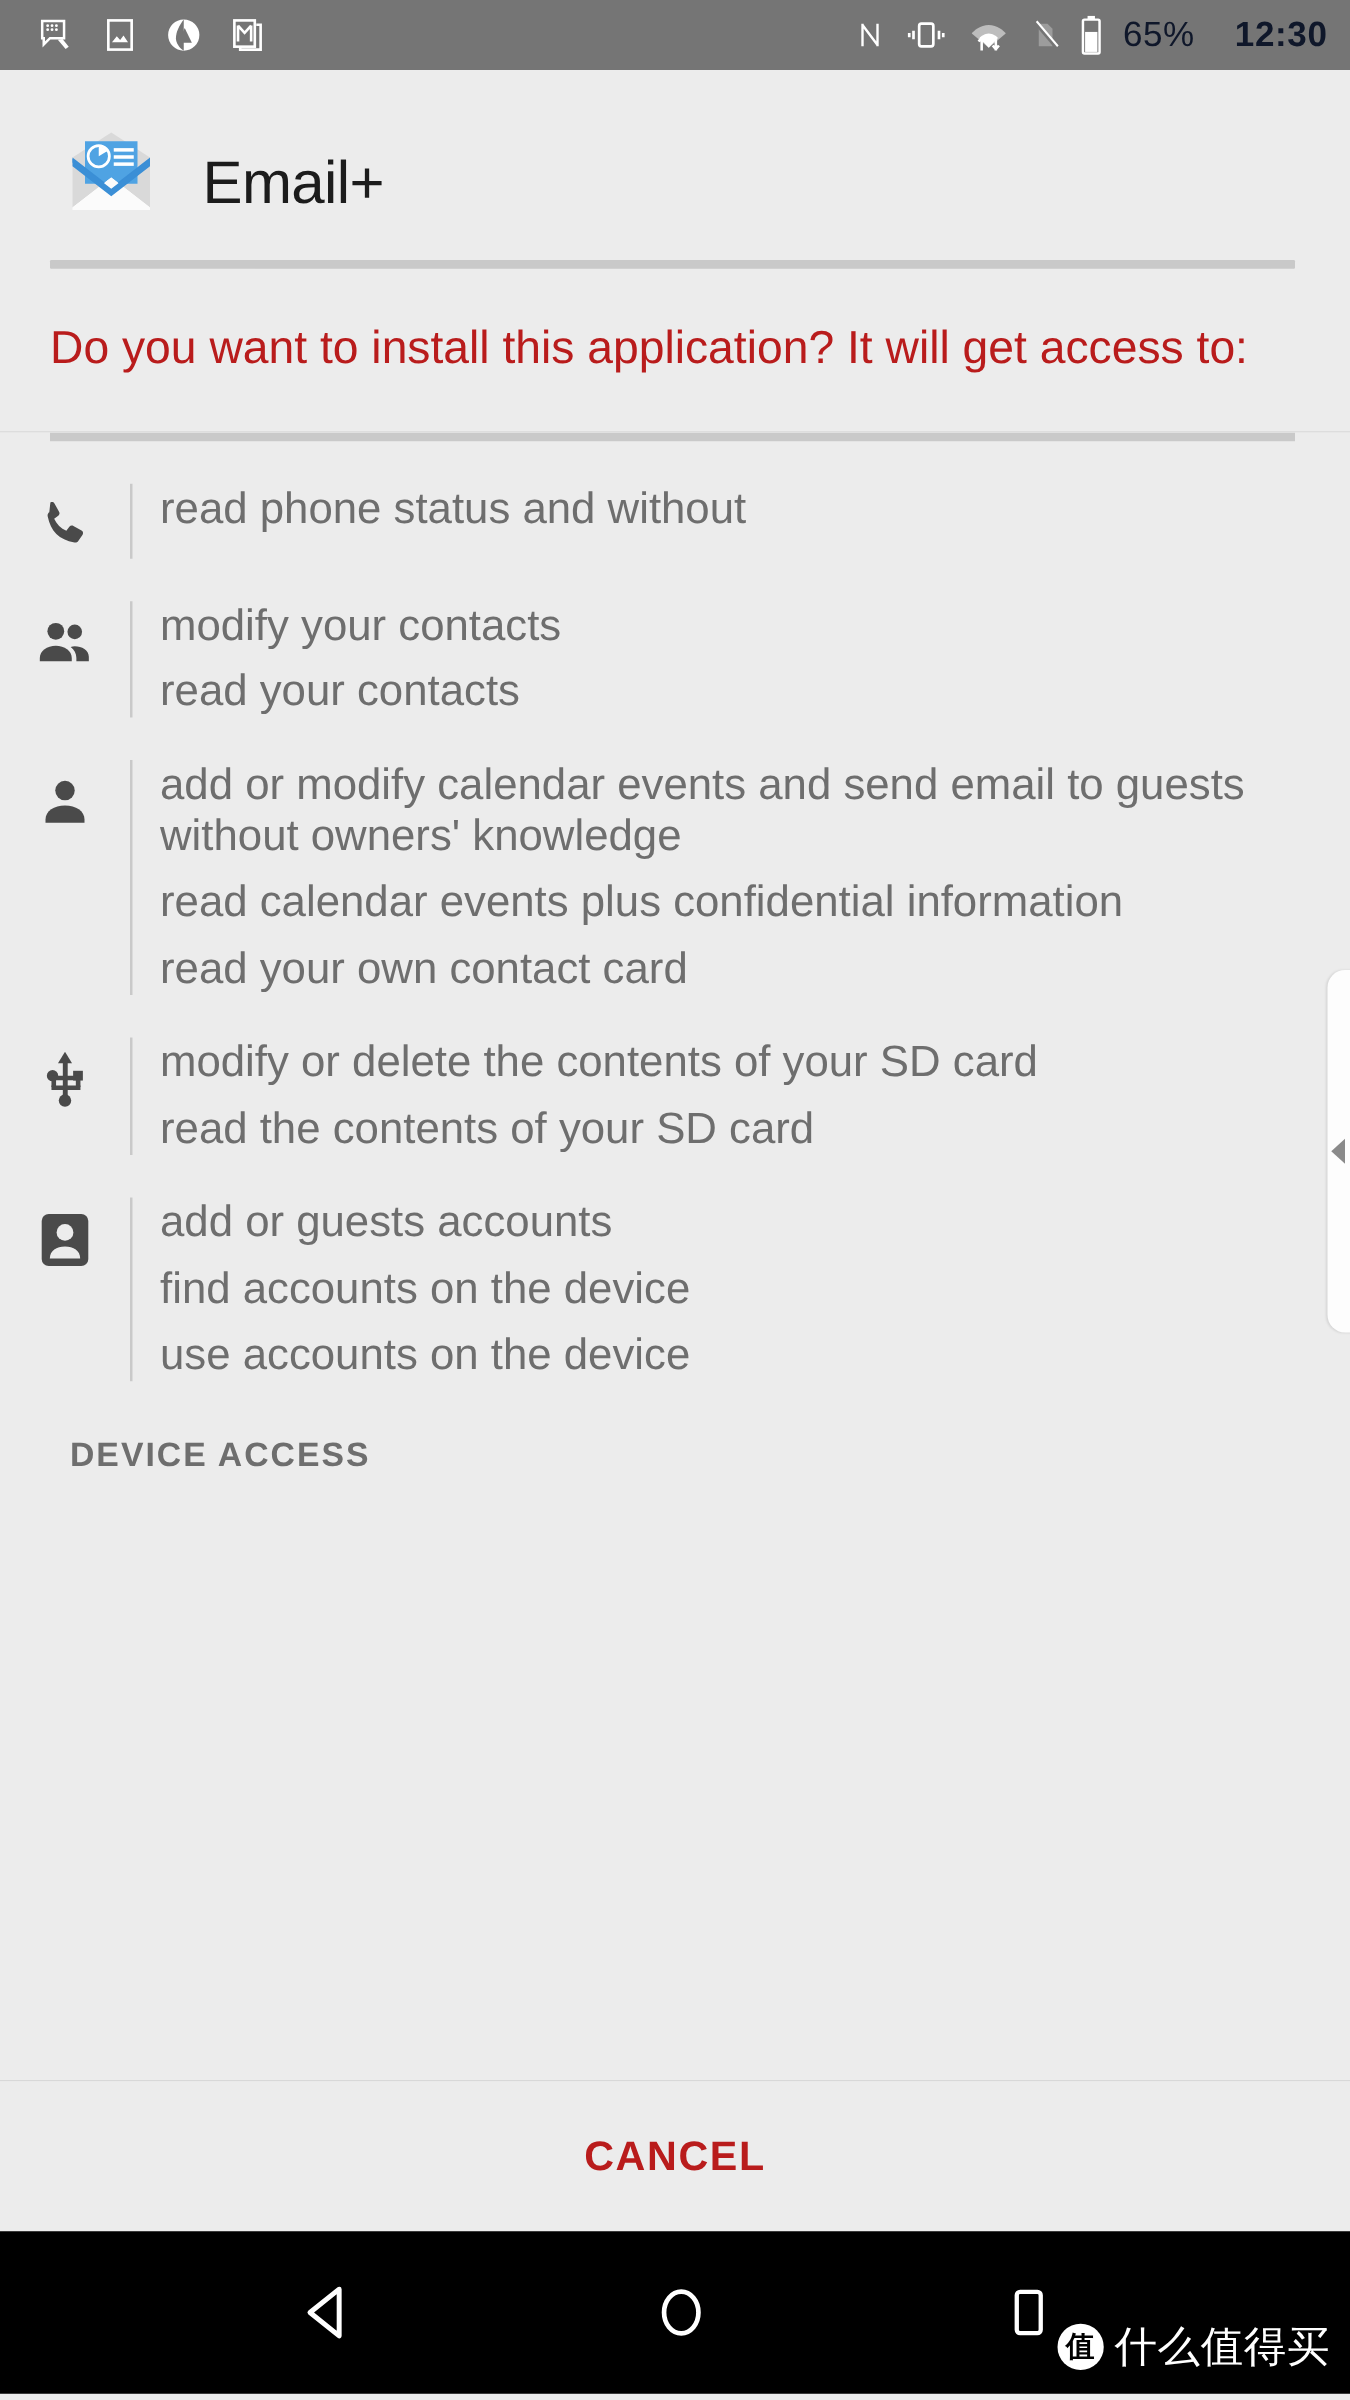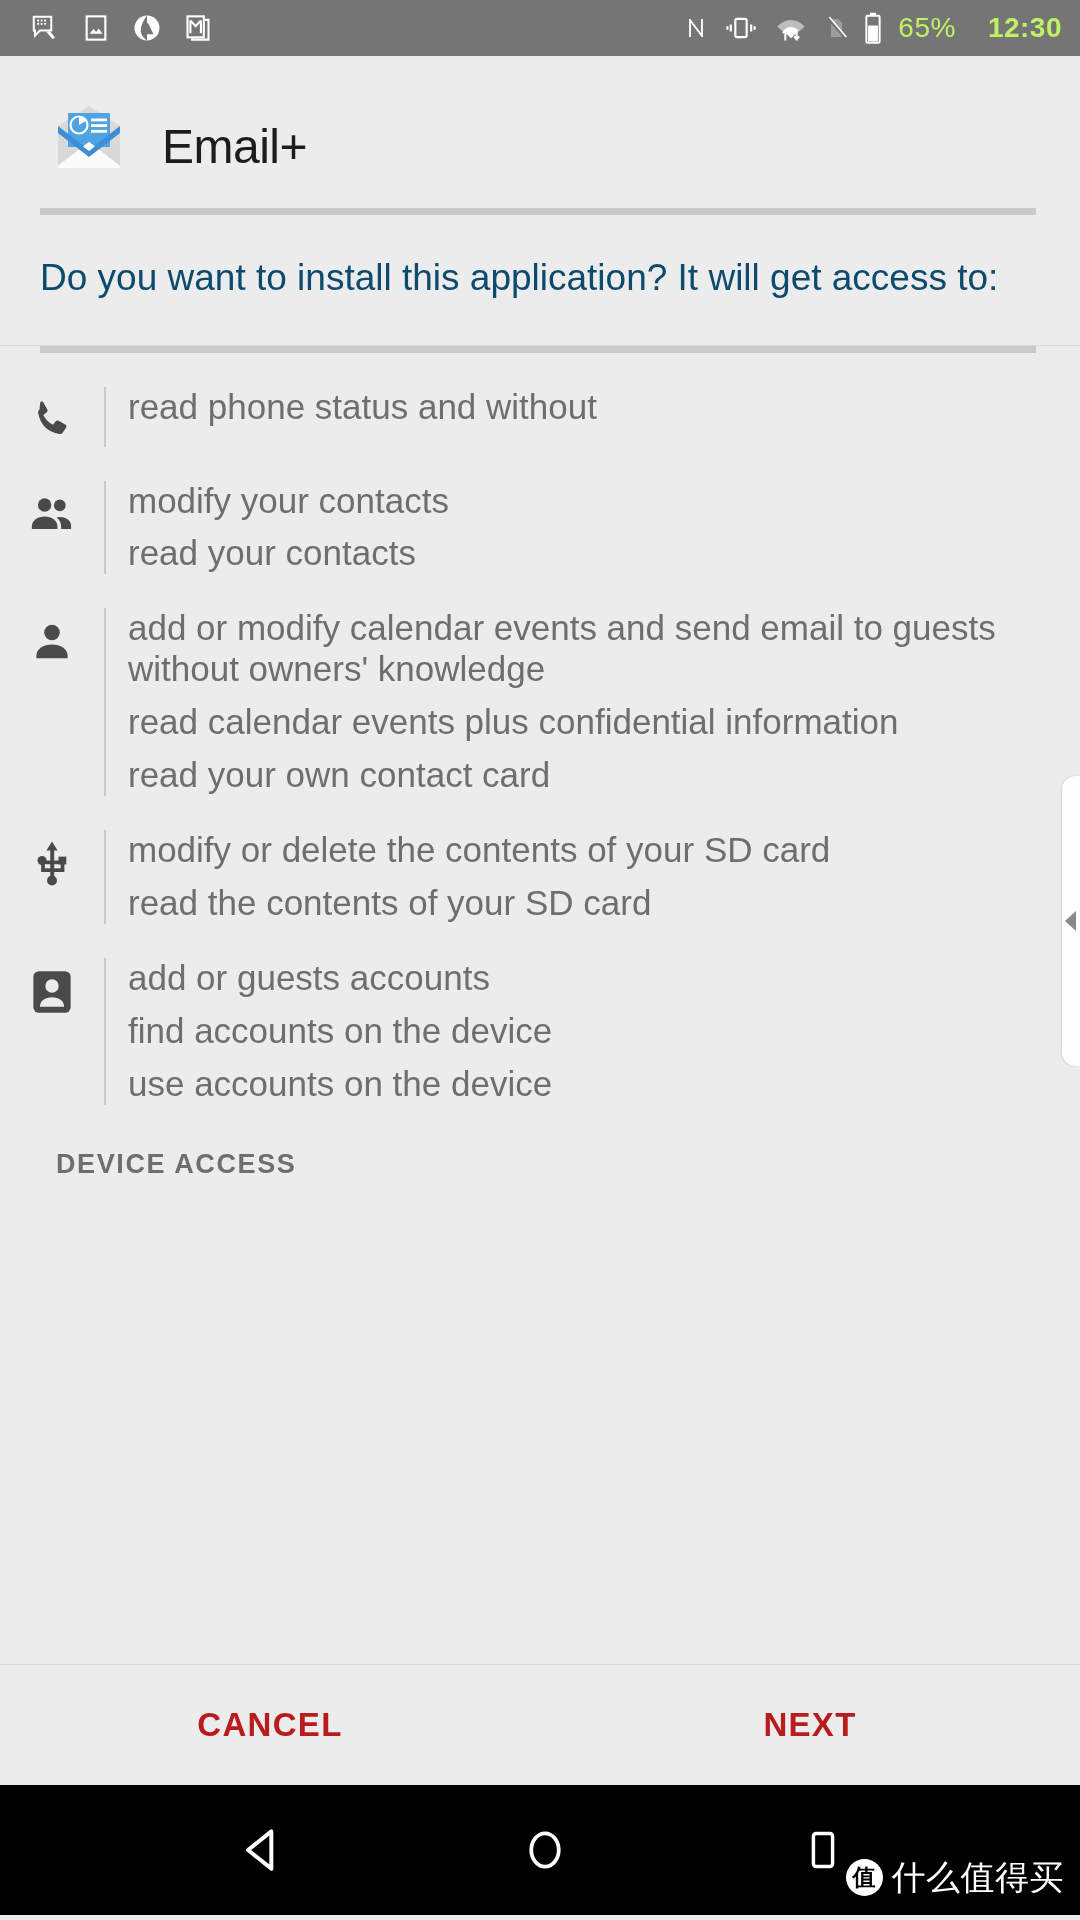--- a/index.html
+++ b/index.html
@@ -8,21 +8,21 @@
     font-family: "Liberation Sans", sans-serif;
     background: #ececec;
     overflow: hidden;
   }
   .screen { position: relative; width: 1080px; height: 1920px; background: #ececec; }
 
   
   .statusbar {
     height: 56px; background: #757575;
     display: flex; align-items: center;
-    padding: 0 18px 0 30px; color: #bef264;
+    padding: 0 18px 0 30px; color: #0f172a;
   }
   .sb-left { display: flex; align-items: center; gap: 22px; }
   .sb-right { display: flex; align-items: center; gap: 16px; margin-left: auto; }
   .sb-icon { display: inline-flex; align-items: center; justify-content: center; }
   .sb-text { font-size: 28px; letter-spacing: .5px; }
   .sb-clock { font-size: 28px; font-weight: bold; letter-spacing: .5px; margin-left: 16px; }
 
   
   .app-header {
     display: flex; align-items: flex-end;
@@ -33,21 +33,21 @@
 
   .hdr-rule {
     height: 7px; background: #c9c9c9;
     margin: 0 44px 0 40px; border-radius: 1px;
   }
 
   
   .prompt {
     padding: 40px 44px 44px 40px;
     font-size: 37px; line-height: 1.23;
-    color: #0c4a6e;
+    color: #b91c1c;
   }
 
   .section-divider { height: 1px; background: #d8d8d8; }
 
   
   .scrollbody { position: relative; height: 1318px; overflow: hidden; background: #ececec; }
 
   .group-header {
     font-size: 27px; letter-spacing: 1.6px;
     color: #6e6e6e; font-weight: bold;
@@ -315,21 +315,20 @@
 
     <div class="edge-handle">
       <span class="tri"></span>
     </div>
   </div>
 
   <div class="section-divider"></div>
 
   <div class="buttonbar">
     <button class="btn">CANCEL</button>
-    <button class="btn">NEXT</button>
   </div>
 
   <div class="navbar">
     <span class="nav-btn">
       <svg width="56" height="56" viewBox="0 0 24 24">
         <path d="M16 4 L6 12 L16 20 Z" fill="none" stroke="#fff" stroke-width="1.7" stroke-linejoin="round"></path>
       </svg>
     </span>
     <span class="nav-btn">
       <svg width="50" height="50" viewBox="0 0 24 24">

